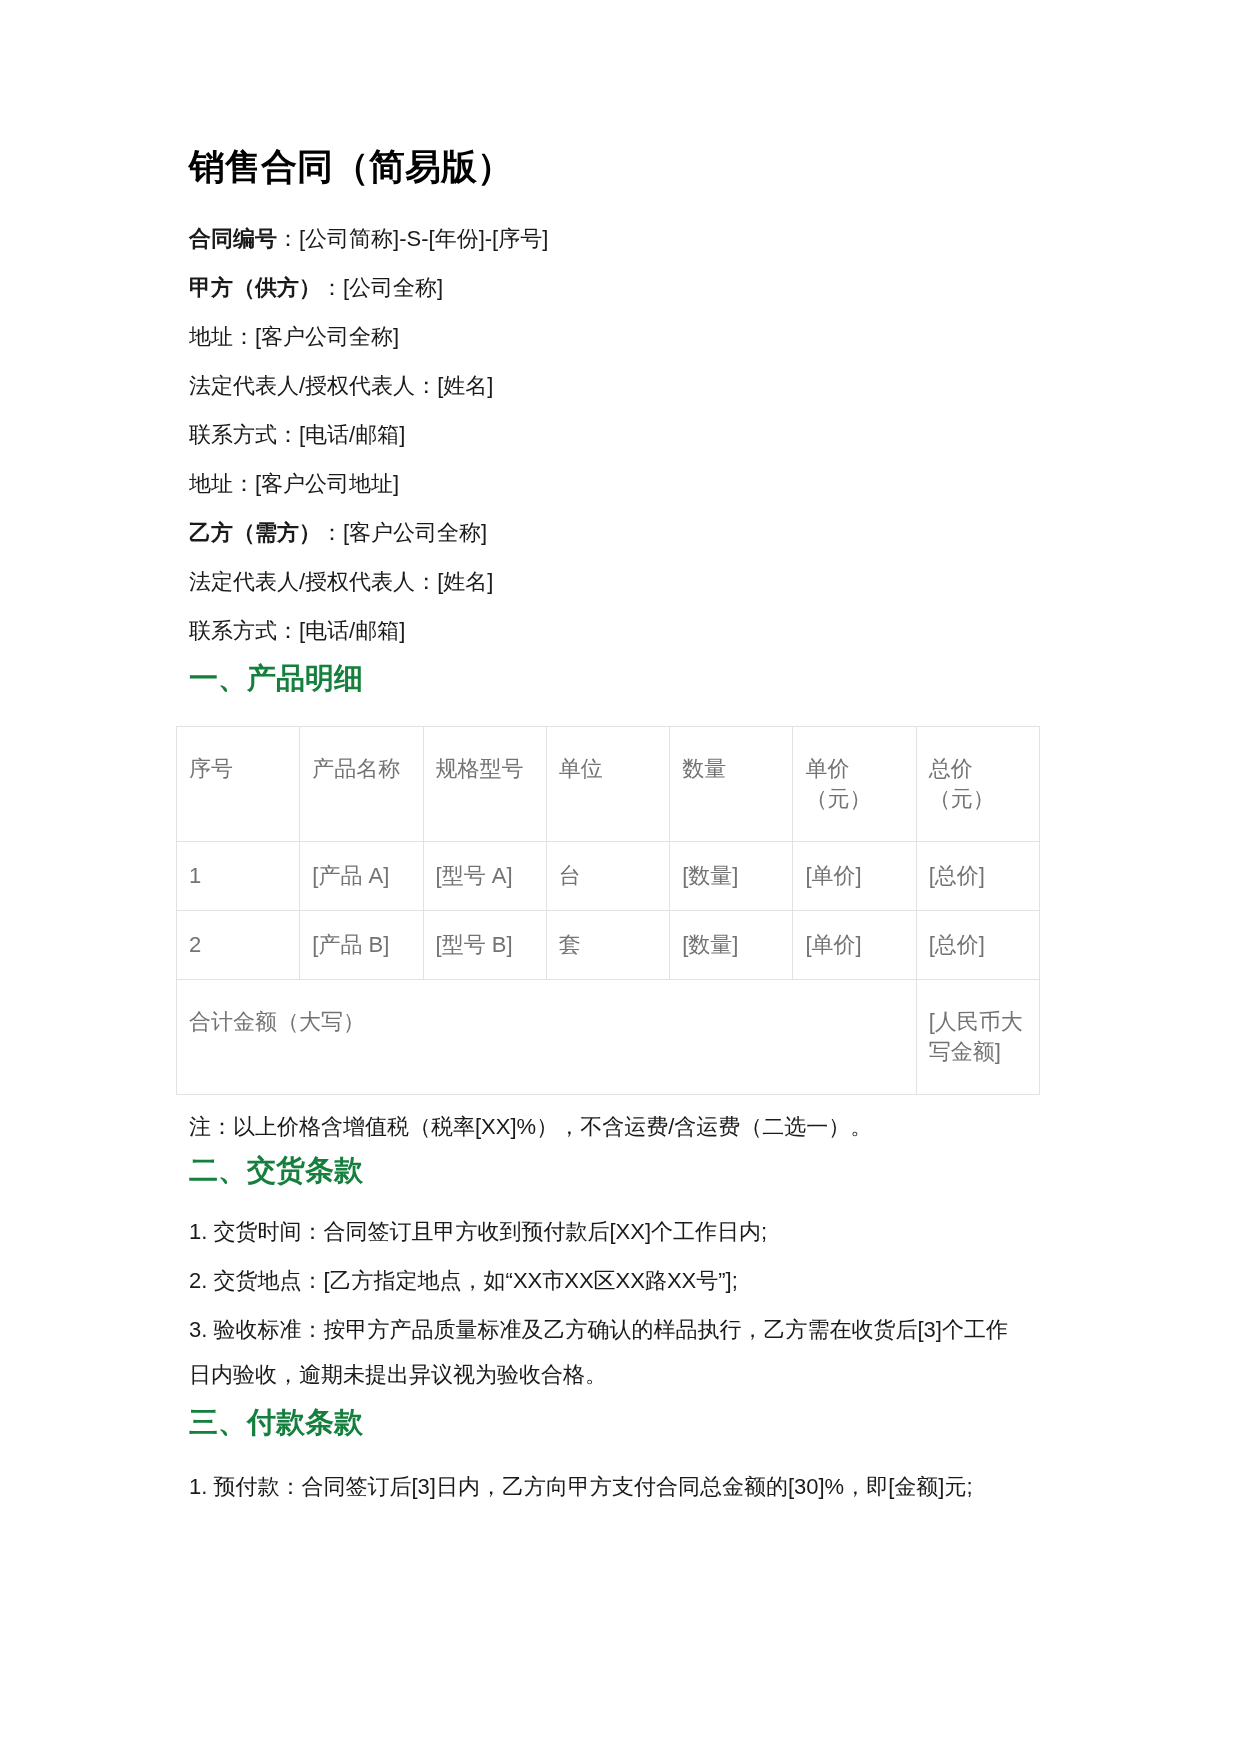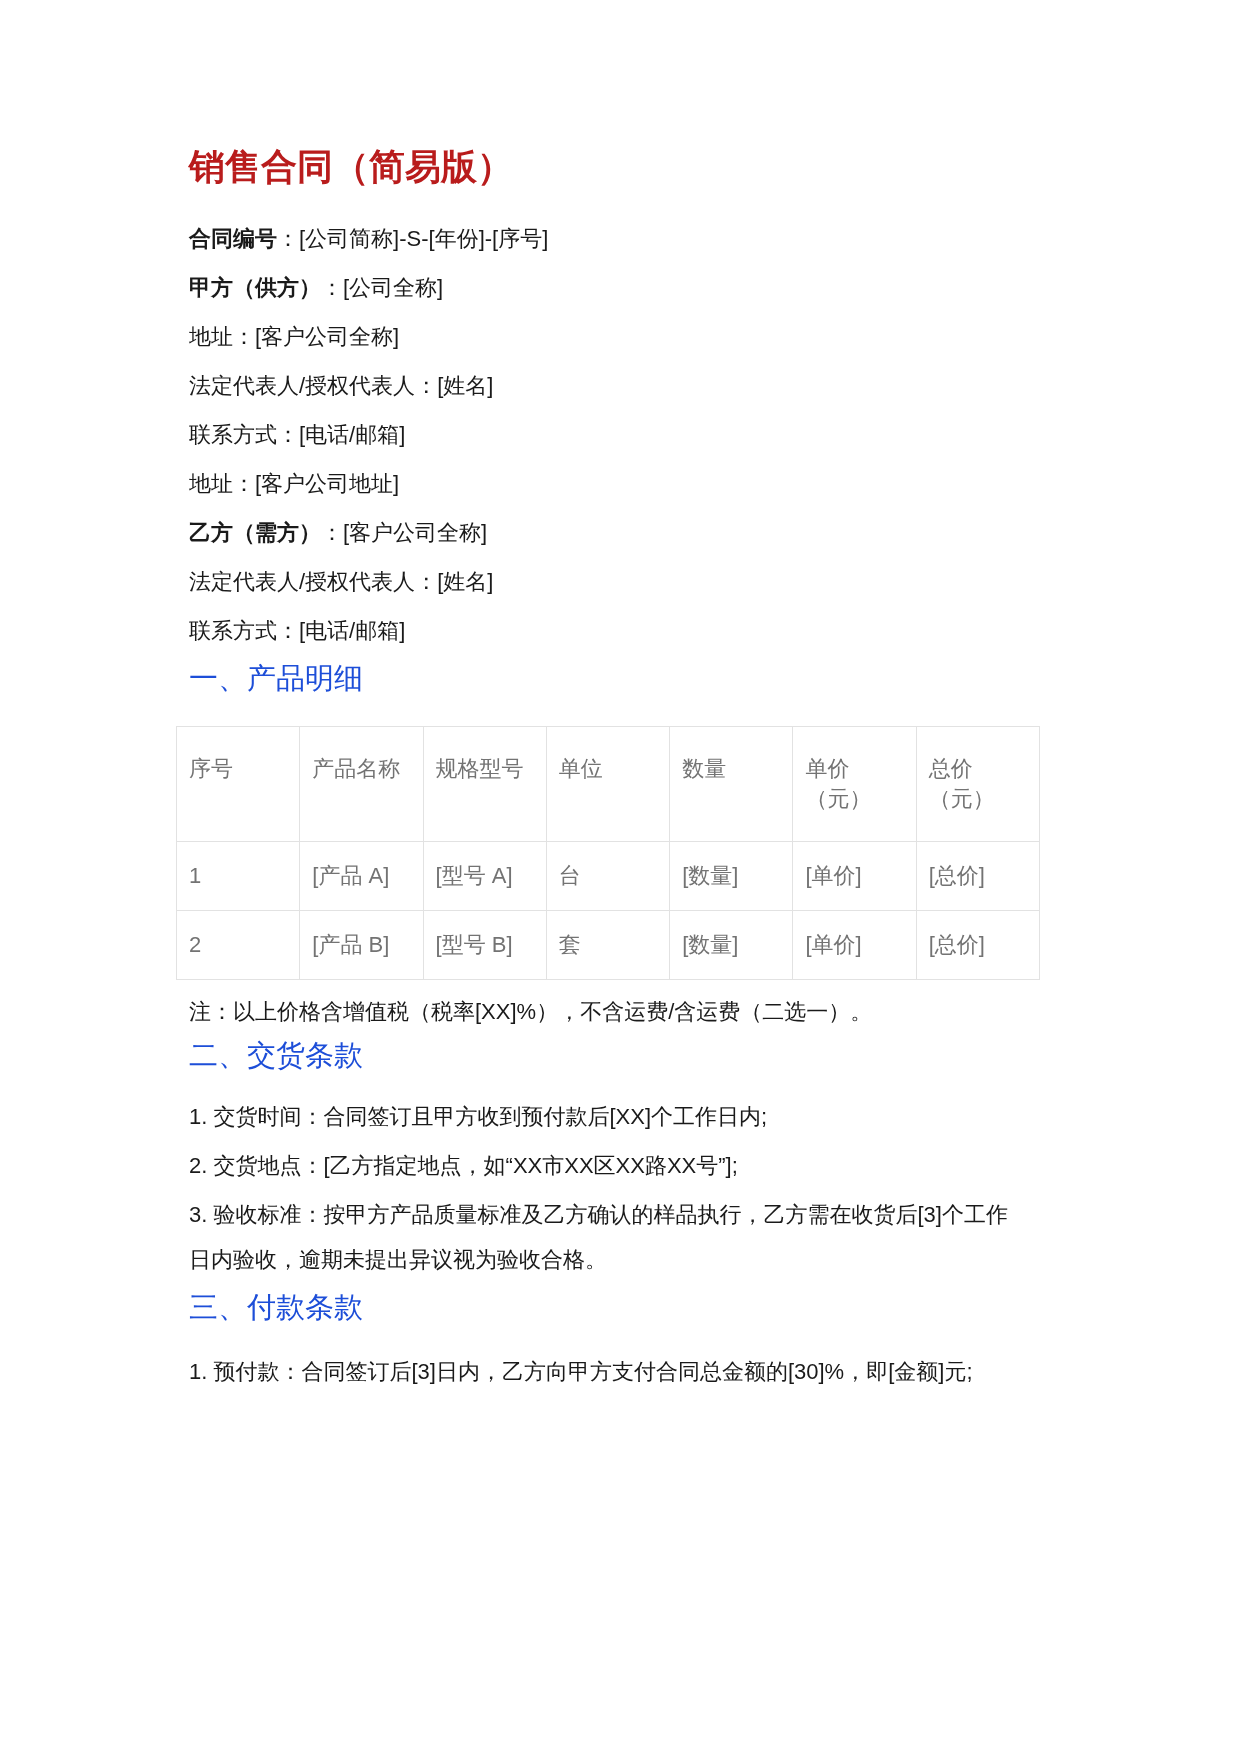--- a/index.html
+++ b/index.html
@@ -15,38 +15,38 @@
     -webkit-font-smoothing: antialiased;
   }
   .page {
     padding: 146px 0 80px 189px;
   }
   .doc-title {
     margin: 0;
     font-size: 36px;
     line-height: 42px;
     font-weight: 700;
-    color: #b91c1c;
+    color: #000000;
   }
   .meta-block {
     margin-top: 28px;
   }
   p.meta {
     margin: 0 0 4px 0;
     font-size: 22px;
     line-height: 45px;
     max-width: 835px;
   }
   .lbl-bold { font-weight: 700; }
   h2.section-heading {
     margin: 0;
     font-size: 29px;
     line-height: 42px;
-    font-weight: 400;
-    color: #1d4ed8;
+    font-weight: 700;
+    color: #15803d;
   }
   .h2-products { margin-top: 38px; }
   .h2-delivery { margin-top: 27px; }
   .h2-payment  { margin-top: 16px; }
 
   table.product-table {
     border-collapse: collapse;
     table-layout: fixed;
     width: 864px;
     margin: 27px 0 0 -13px;
@@ -125,20 +125,24 @@
       </tr>
       <tr class="data-row">
         <td>2</td>
         <td>[产品 B]</td>
         <td>[型号 B]</td>
         <td>套</td>
         <td>[数量]</td>
         <td>[单价]</td>
         <td>[总价]</td>
       </tr>
+      <tr class="total-row">
+        <td colspan="6">合计金额（大写）</td>
+        <td>[人民币大写金额]</td>
+      </tr>
     </tbody>
   </table>
 
   <p class="note">注：以上价格含增值税（税率[XX]%），不含运费/含运费（二选一）。</p>
 
   <h2 class="section-heading h2-delivery">二、交货条款</h2>
 
   <div class="items-block">
     <p class="item">1. 交货时间：合同签订且甲方收到预付款后[XX]个工作日内;</p>
     <p class="item">2. 交货地点：[乙方指定地点，如“XX市XX区XX路XX号”];</p>

